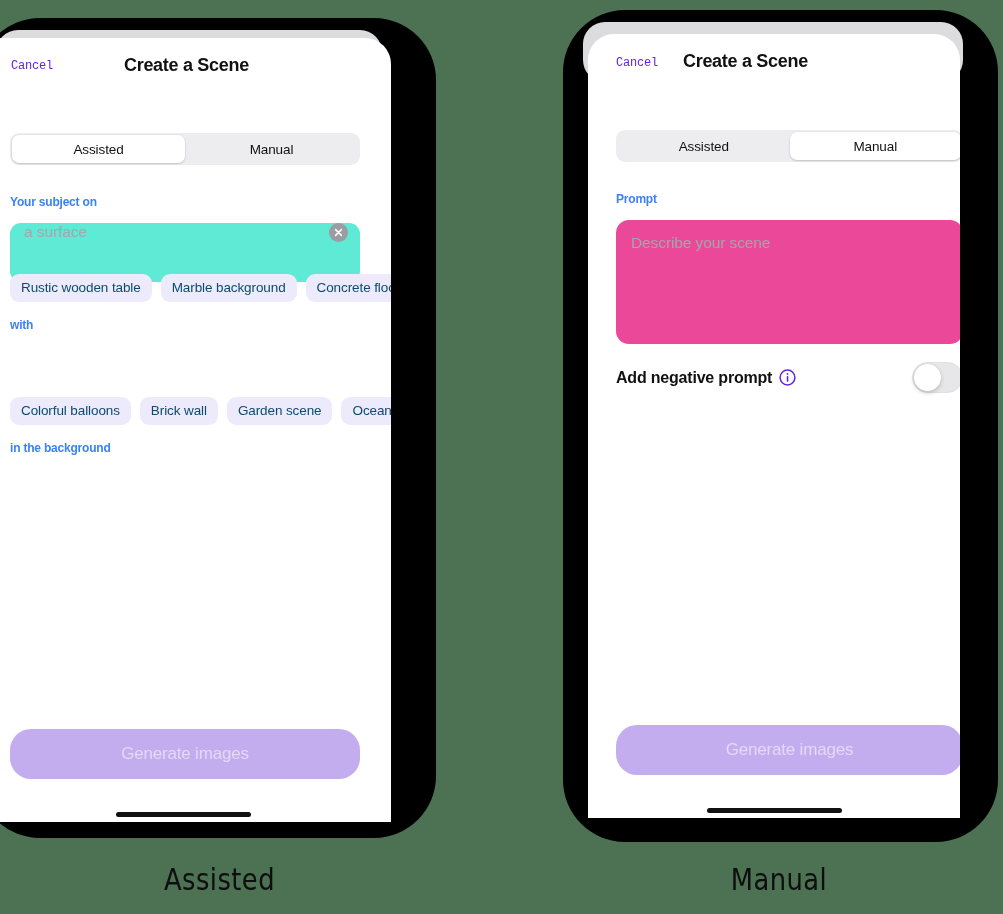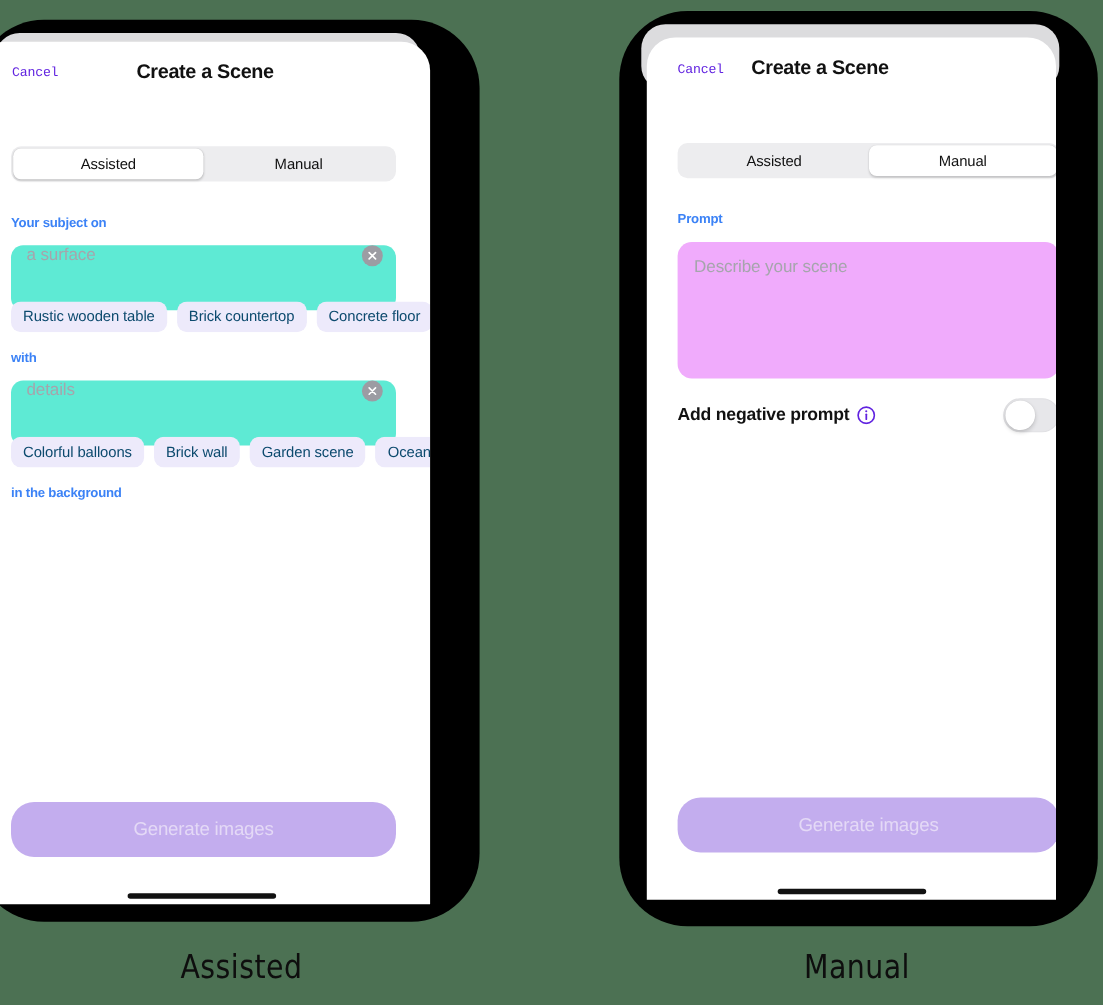--- a/index.html
+++ b/index.html
@@ -174,21 +174,21 @@
     cursor: pointer;
     border: none;
     font-family: "Liberation Sans", sans-serif;
     letter-spacing: -0.1px;
     flex: 0 0 auto;
   }
 
   
   .prompt-area {
     position: absolute;
-    background: #f0abfc;
+    background: #ec4899;
     border-radius: 13px;
     padding: 14px 15px;
     border: none;
     outline: none;
     resize: none;
     font-size: 15.5px;
     color: #111111;
     font-family: "Liberation Sans", sans-serif;
     letter-spacing: -0.1px;
   }
@@ -293,34 +293,26 @@
         <input class="tf-input" type="text" placeholder="a surface" style="">
         <span class="clear-icon">
           <svg width="11" height="11" viewBox="0 0 11 11">
             <path d="M2.6 2.6 L8.4 8.4 M8.4 2.6 L2.6 8.4" stroke="#FFFFFF" stroke-width="1.5" stroke-linecap="round"></path>
           </svg>
         </span>
       </div>
 
       <div class="chip-row" style="left:32px; top:236px; width:381px;">
         <button class="chip">Rustic wooden table</button>
-        <button class="chip">Brick countertop</button>
+        <button class="chip">Marble background</button>
         <button class="chip">Concrete floor</button>
       </div>
 
       <div class="section-label" style="left:32px; top:280px;">with</div>
 
-      <div class="textfield" style="left:32px; top:308px; width:350px;">
-        <input class="tf-input" type="text" placeholder="details" style="">
-        <span class="clear-icon">
-          <svg width="11" height="11" viewBox="0 0 11 11">
-            <path d="M2.6 2.6 L8.4 8.4 M8.4 2.6 L2.6 8.4" stroke="#FFFFFF" stroke-width="1.5" stroke-linecap="round"></path>
-          </svg>
-        </span>
-      </div>
 
       <div class="chip-row" style="left:32px; top:359px; width:381px;">
         <button class="chip">Colorful balloons</button>
         <button class="chip">Brick wall</button>
         <button class="chip">Garden scene</button>
         <button class="chip">Ocean view</button>
       </div>
 
       <div class="section-label" style="left:32px; top:403px;">in the background</div>
 

